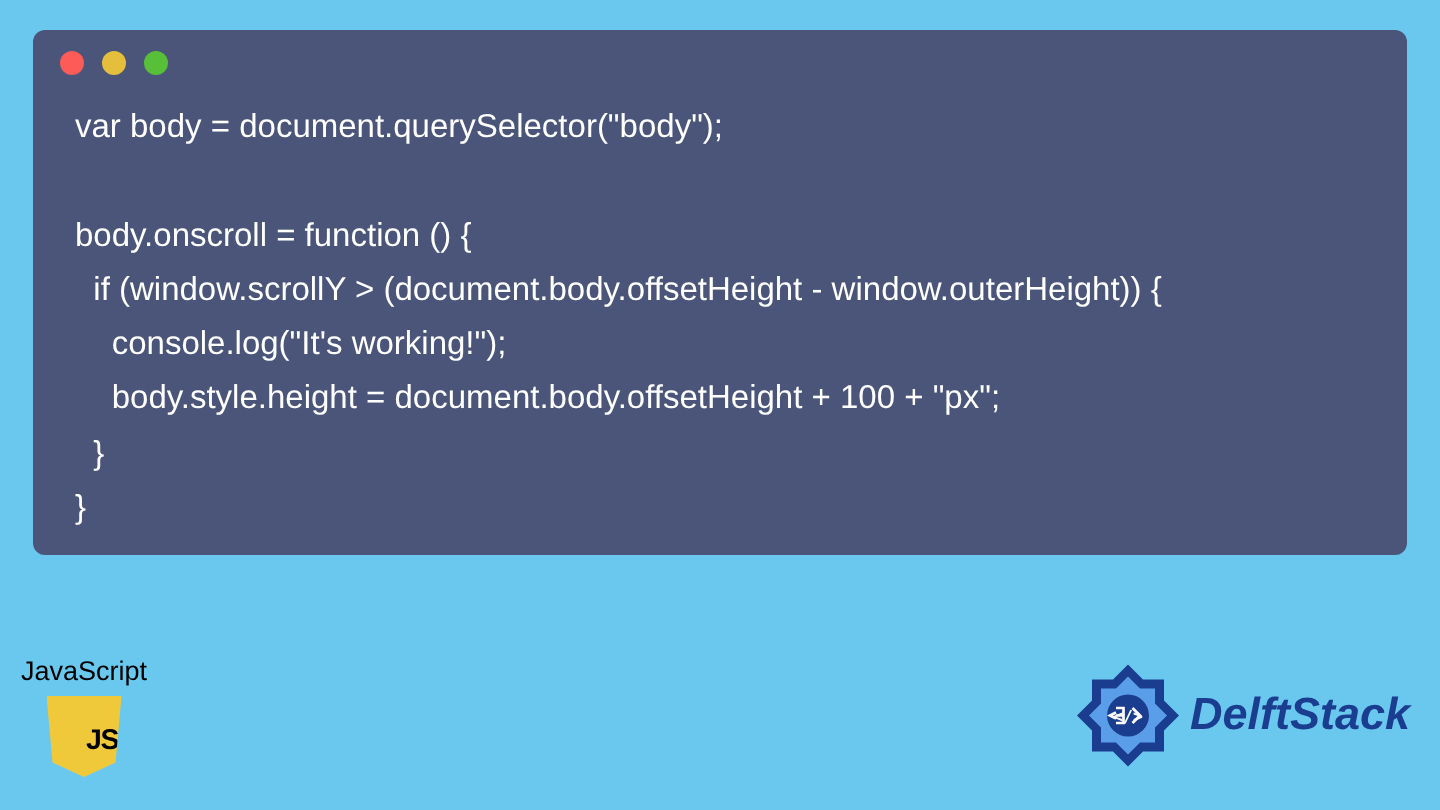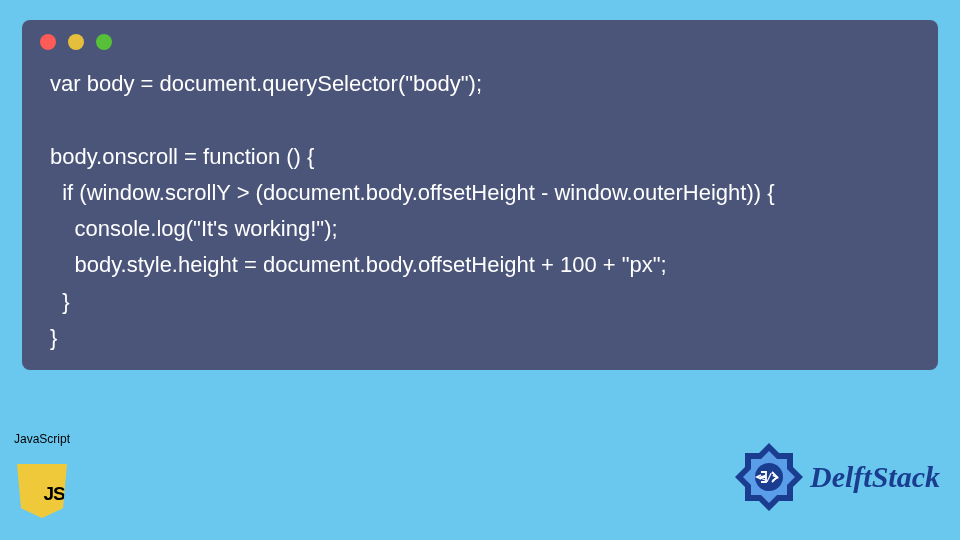--- a/index.html
+++ b/index.html
@@ -43,24 +43,24 @@
     }
     .js-badge {
       position: absolute;
       left: 14px;
       bottom: 22px;
       display: flex;
       flex-direction: column;
       align-items: center;
     }
     .js-badge-label {
-      font-size: 12px;
+      font-size: 18px;
       color: #000;
       font-weight: 400;
-      margin-bottom: 18px;
+      margin-bottom: 6px;
     }
     .js-shield {
       width: 50px;
       height: 54px;
       background: #f0c93a;
       position: relative;
       clip-path: polygon(0 0, 100% 0, 92% 82%, 50% 100%, 8% 82%);
       display: flex;
       align-items: center;
       justify-content: center;
@@ -85,21 +85,21 @@
     .delft-logo {
       width: 74px;
       height: 74px;
       position: relative;
     }
     .delft-text {
       font-size: 30px;
       font-style: italic;
       font-weight: 600;
       color: #1a3d8f;
-      font-family: Liberation Serif, serif;
+      font-family: Liberation Sans, sans-serif;
     }
   </style>
 </head>
 <body>
 
 <div class="code-window">
   <div class="window-controls">
     <div class="window-dot dot-red"></div>
     <div class="window-dot dot-yellow"></div>
     <div class="window-dot dot-green"></div>

